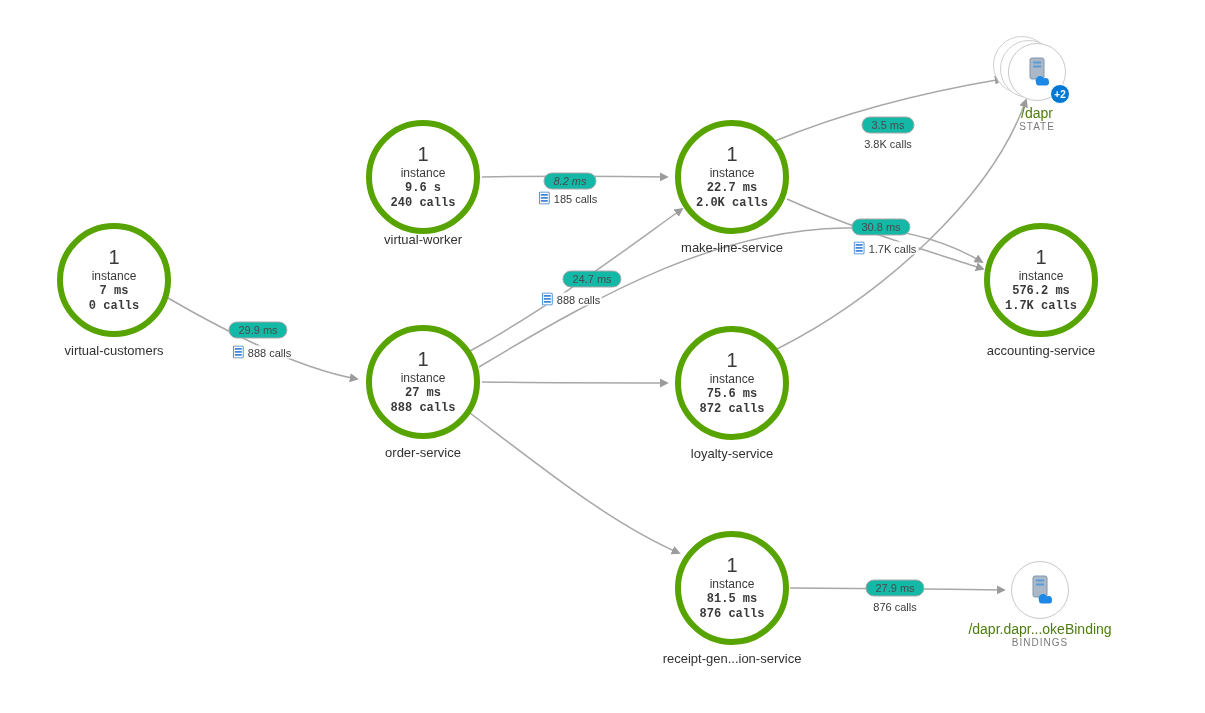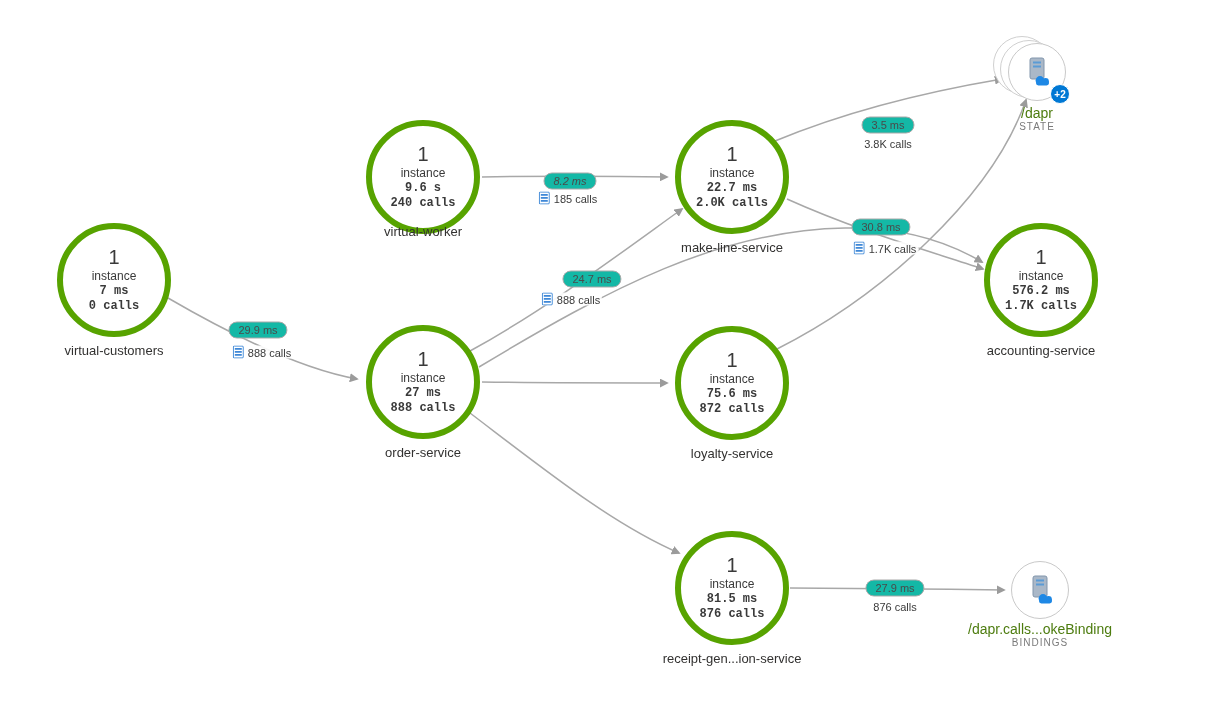--- a/index.html
+++ b/index.html
@@ -97,21 +97,21 @@
     <div class="stat">0 calls</div>
   </div>
   <div class="node-label" style="left:114px;top:343px;">virtual-customers</div>
 
   <div class="node" style="left:366px;top:120px;">
     <div class="count">1</div>
     <div class="meta">instance</div>
     <div class="stat">9.6 s</div>
     <div class="stat">240 calls</div>
   </div>
-  <div class="node-label" style="left:423px;top:224px;text-align:right;">virtual-worker</div>
+  <div class="node-label" style="left:423px;top:232px;text-align:right;">virtual-worker</div>
 
   <div class="node" style="left:366px;top:325px;">
     <div class="count">1</div>
     <div class="meta">instance</div>
     <div class="stat">27 ms</div>
     <div class="stat">888 calls</div>
   </div>
   <div class="node-label" style="left:423px;top:445px;">order-service</div>
 
   <div class="node" style="left:675px;top:120px;">
@@ -171,21 +171,21 @@
         <rect x="12" y="4.5" width="8" height="2" fill="#5b9bd5"></rect>
         <rect x="12" y="8.5" width="8" height="2" fill="#5b9bd5"></rect>
         <g fill="#1e88e5">
           <circle cx="19" cy="23.5" r="4.4"></circle>
           <circle cx="24.5" cy="24.5" r="3.4"></circle>
           <rect x="15" y="23.5" width="13" height="5" rx="2.4"></rect>
         </g>
       </svg>
     </div>
   </div>
-  <div class="res-label" style="left:1040px;top:621px;">/dapr.calls...okeBinding</div>
+  <div class="res-label" style="left:1040px;top:621px;">/dapr.dapr...okeBinding</div>
   <div class="res-type" style="left:1040px;top:637px;">BINDINGS</div>
 
   <div class="edge-pill" style="left:258px;top:330px;">29.9 ms</div>
   <div class="edge-calls" style="left:262px;top:352px;">
     <svg class="calls-icon" width="11" height="13" viewBox="0 0 11 13">
       <rect x="0.5" y="0.5" width="10" height="12" rx="1" fill="#ffffff" stroke="#2b7cd3"></rect>
       <rect x="2" y="2.6" width="7" height="1.6" fill="#2b7cd3"></rect>
       <rect x="2" y="5.6" width="7" height="1.6" fill="#2b7cd3"></rect>
       <rect x="2" y="8.6" width="7" height="1.6" fill="#2b7cd3"></rect>
     </svg>

